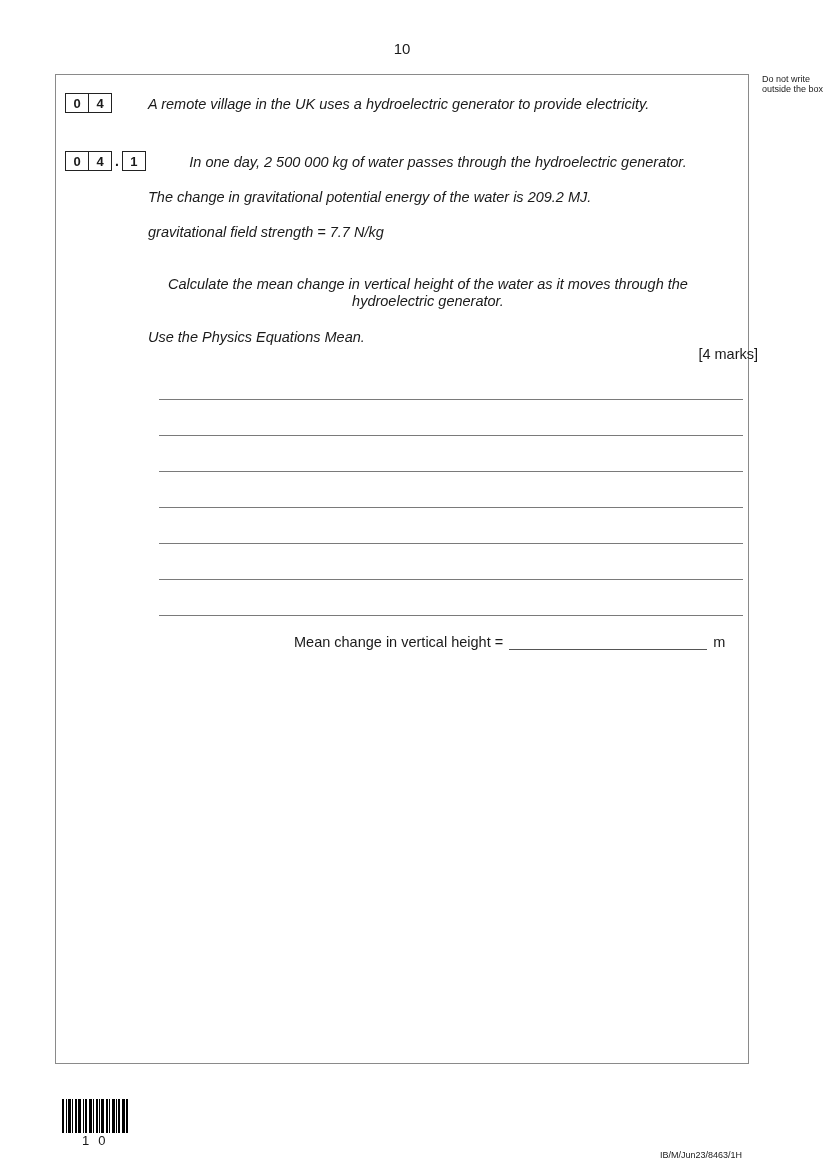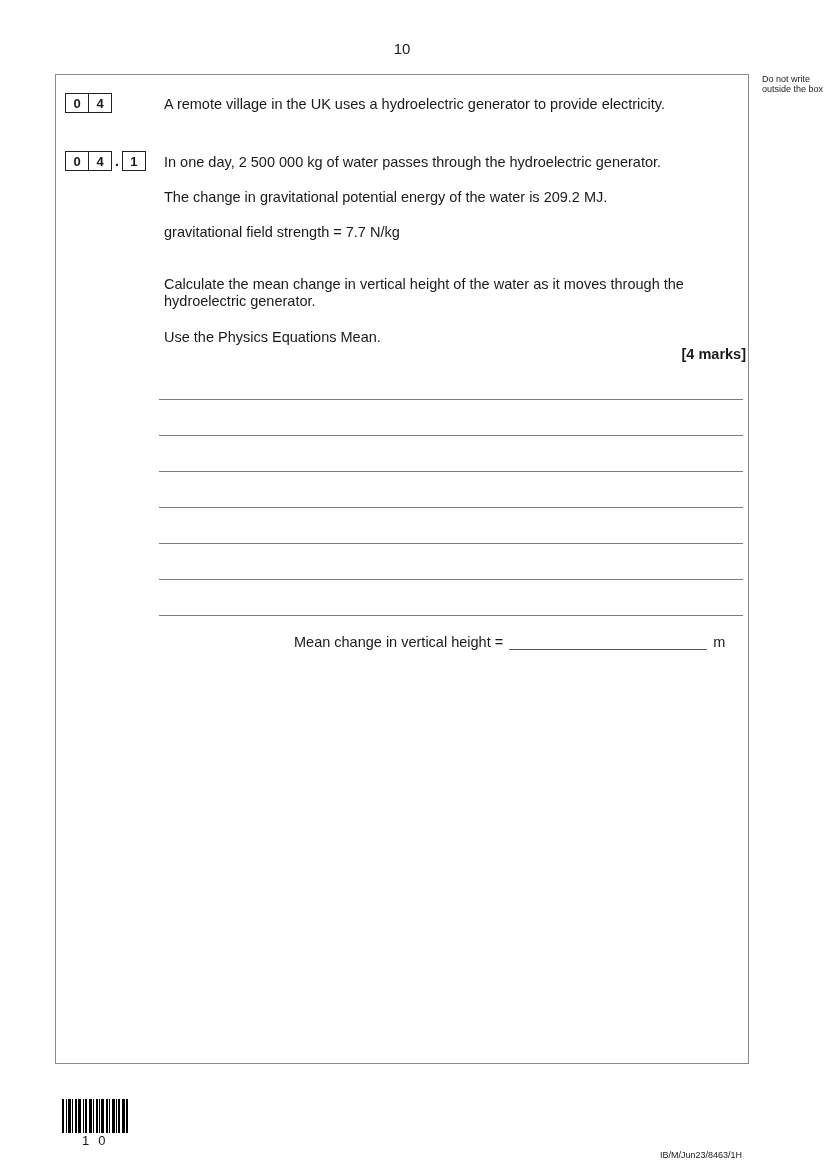--- a/index.html
+++ b/index.html
@@ -9,22 +9,22 @@
   .frame { position: absolute; left: 55px; top: 74px; width: 694px; height: 990px;
            border: 1px solid #8a8a8a; box-sizing: border-box; }
   .margin-note { position: absolute; left: 754px; top: 74px; width: 64px; text-align: left;
                  font-size: 9px; line-height: 10px; color: #222; margin-left: 8px; }
   .qnum { position: absolute; display: flex; align-items: center; }
   .qbox { display: flex; border: 1.5px solid #222; }
   .qbox span { width: 22px; height: 18px; display: flex; align-items: center; justify-content: center;
                font-weight: bold; font-size: 13px; }
   .qbox span + span { border-left: 1.5px solid #222; }
   .qdot { font-weight: bold; font-size: 14px; padding: 0 3px; line-height: 18px; }
-  .text { position: absolute; left: 164px; font-size: 14.5px; line-height: 17px; width: 580px; }
-  .marks { position: absolute; right: 82px; font-weight: bold; font-size: 14.5px; }
+  .text { position: absolute; left: 148px; font-size: 14.5px; line-height: 17px; width: 580px; font-style: italic; }
+  .marks { position: absolute; right: 70px; font-weight: normal; font-size: 14.5px; }
   .line { position: absolute; left: 159px; width: 584px; height: 0; border-top: 1px solid #7a7a7a; }
   .answer-row { position: absolute; top: 633px; left: 294px; font-size: 14.5px; display: flex; align-items: flex-end; }
   .answer-blank { display: inline-block; width: 198px; border-bottom: 1px solid #555; height: 16px; margin: 0 6px; }
   .barcode { position: absolute; left: 62px; top: 1099px; display: flex; height: 34px; }
   .barcode i { display: block; height: 34px; background: #000; }
   .barcode-num { position: absolute; left: 82px; top: 1133px; font-size: 13px; letter-spacing: 9px; }
   .footer-code { position: absolute; left: 660px; top: 1134px; font-size: 9px; margin-top: 16px; }
 </style>
 </head>
 <body>
@@ -47,24 +47,24 @@
   <div class="qbox">
     <span>0</span>
     <span>4</span>
   </div>
   <span class="qdot">.</span>
   <div class="qbox">
     <span>1</span>
   </div>
 </div>
 
-<div class="text" style="top:154px;">In one day, 2 500 000 kg of water passes through the hydroelectric generator.</div>
+<div class="text" style="top:154px;text-align:center;">In one day, 2 500 000 kg of water passes through the hydroelectric generator.</div>
 <div class="text" style="top:189px;">The change in gravitational potential energy of the water is 209.2 MJ.</div>
 <div class="text" style="top:224px;">gravitational field strength = 7.7 N/kg</div>
-<div class="text" style="top:276px; width:560px;">Calculate the mean change in vertical height of the water as it moves through the hydroelectric generator.</div>
+<div class="text" style="top:276px; width:560px;text-align:center;">Calculate the mean change in vertical height of the water as it moves through the hydroelectric generator.</div>
 <div class="text" style="top:329px;">Use the Physics Equations Mean.</div>
 <div class="marks" style="top:346px;">[4 marks]</div>
 
 <div class="line" style="top:399px;"></div>
 <div class="line" style="top:435px;"></div>
 <div class="line" style="top:471px;"></div>
 <div class="line" style="top:507px;"></div>
 <div class="line" style="top:543px;"></div>
 <div class="line" style="top:579px;"></div>
 <div class="line" style="top:615px;"></div>

